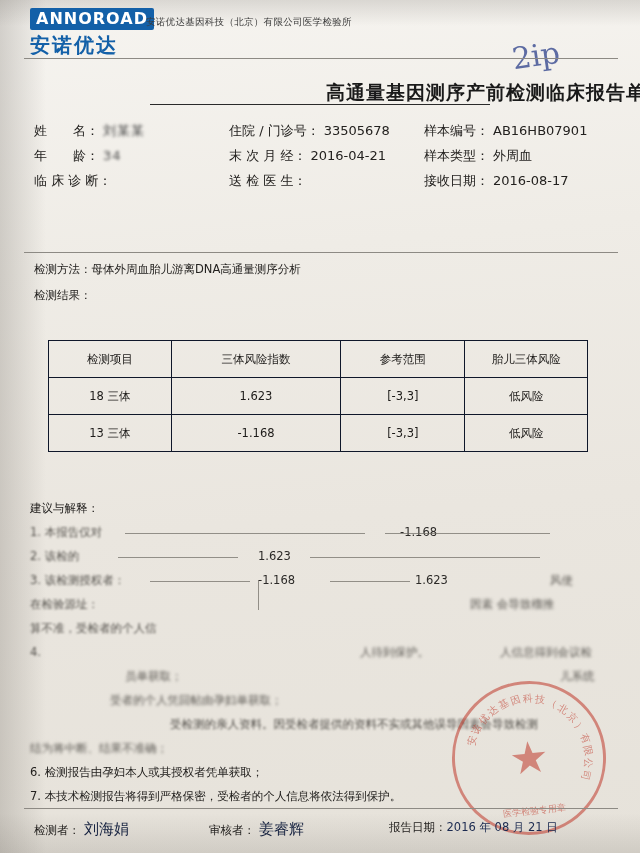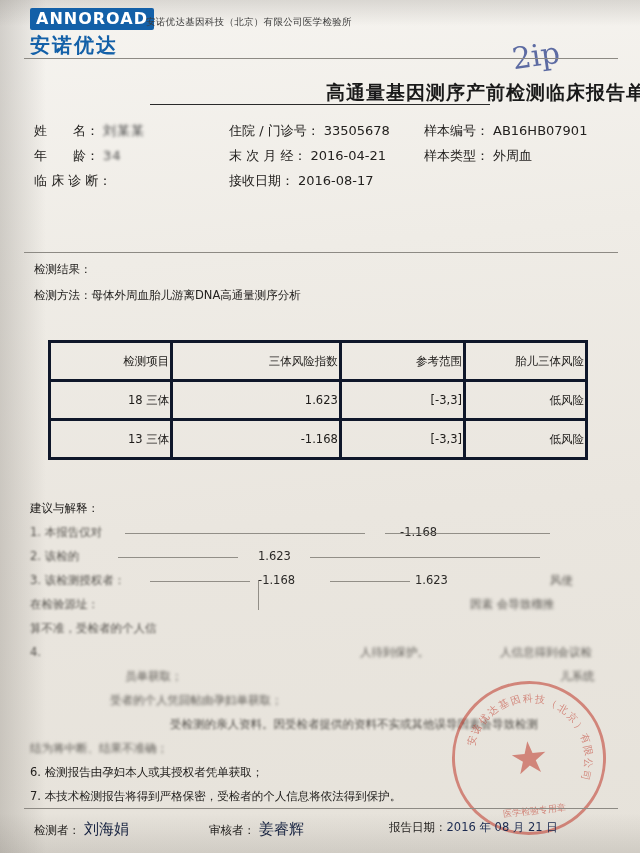--- a/index.html
+++ b/index.html
@@ -97,22 +97,22 @@
   
   .items{position:absolute;left:34px;top:262px;width:572px;font-size:11.5px;}
   .items div{margin-bottom:11px;}
 
   
   .tbl{
     position:absolute;left:48px;top:340px;width:540px;
     border-collapse:collapse;font-size:11.5px;
   }
   .tbl th,.tbl td{
-    border:3px solid #0f172a;
-    height:34px;text-align:right;font-weight:normal;
+    border:1px solid #0f172a;
+    height:34px;text-align:center;font-weight:normal;
     color:#1d1b19;
     margin-left:32px;
   }
   .tbl th{font-weight:normal;}
   .tbl .c1{width:130px;}
   .tbl .c2{width:179px;}
   .tbl .c3{width:130px;}
   .tbl .c4{width:130px;}
 
   
@@ -222,34 +222,37 @@
       <span class="lbl">样本类型：</span><span class="val">外周血</span>
     </div>
   </div>
 
 
 
   <div class="info-row">
     <div class="col1">
       <span class="lbl">临 床 诊 断：</span><span class="val"></span>
     </div>
+    <div class="col2">
+      <span class="lbl">送 检 医 生：</span><span class="val"></span>
+    </div>
     <div class="col3">
       <span class="lbl">接收日期：</span><span class="val">2016-08-17</span>
     </div>
   </div>
 
 </div>
 <div class="hr-info"></div>
 
 <div class="items">
   <div>
+    <span>检测方法：</span><span>母体外周血胎儿游离DNA高通量测序分析</span>
+  </div>
+  <div>
     <span>检测结果：</span>
-  </div>
-  <div>
-    <span>检测方法：</span><span>母体外周血胎儿游离DNA高通量测序分析</span>
   </div>
 </div>
 
 <table class="tbl">
   <thead>
     <tr>
       <th class="c1">检测项目</th>
       <th class="c2">三体风险指数</th>
       <th class="c3">参考范围</th>
       <th class="c4">胎儿三体风险</th>

